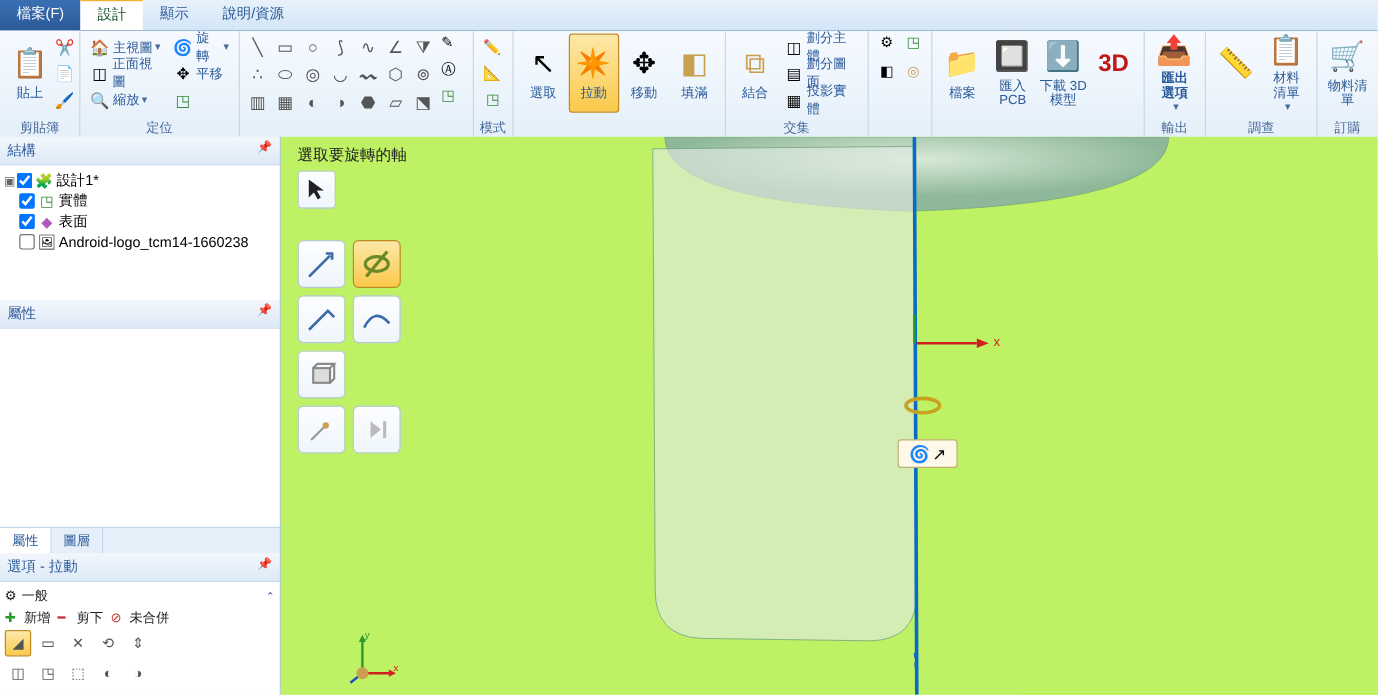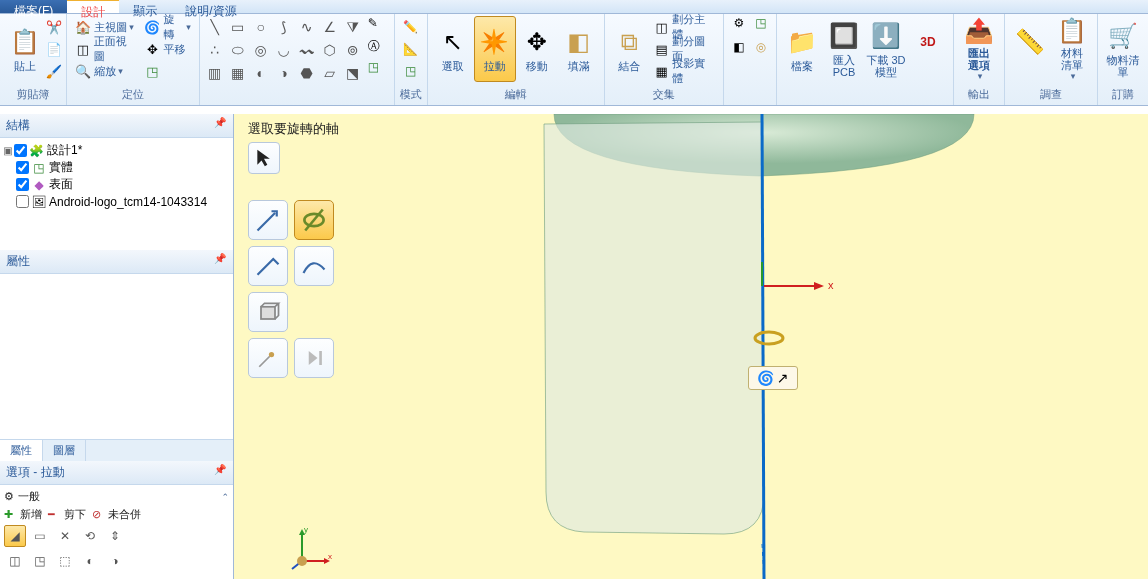--- a/index.html
+++ b/index.html
@@ -1,21 +1,21 @@
 <!DOCTYPE html>
 <html><head>
 <meta charset="utf-8">
 <style>
 * { box-sizing: border-box; margin: 0; padding: 0; }
 body { font-family: "Microsoft JhengHei", "Segoe UI", sans-serif; font-size: 12px; background: #fff; overflow: hidden; width: 1148px; height: 579px; }
 
 
-.menubar { display: flex; background: linear-gradient(#e8f1fb, #d3e5f7); height: 14px; border-bottom: 1px solid #a0b8d8; }
+.menubar { display: flex; background: linear-gradient(#e8f1fb, #d3e5f7); height: 26px; border-bottom: 1px solid #a0b8d8; }
 .menubar .menu-item { padding: 3px 14px; color: #2b5a99; cursor: pointer; }
-.menubar .menu-item.active { background: #fff; color: #ef4444; border-top: 1px solid #f0b030; }
+.menubar .menu-item.active { background: #fff; color: #14532d; border-top: 1px solid #f0b030; }
 
 
 .ribbon { display: flex; background: linear-gradient(#f6faff, #e4eff9); height: 92px; border-bottom: 1px solid #a0b8d8; }
 .ribbon-group { display: flex; flex-direction: column; border-right: 1px solid #c5d8ec; padding: 2px 4px 0; }
 .ribbon-group-body { display: flex; flex: 1; align-items: flex-start; }
 .ribbon-group-label { text-align: center; font-size: 11px; color: #4a6a99; padding: 2px 0 3px; }
 
 .rbtn-large { display: flex; flex-direction: column; align-items: center; justify-content: center; width: 42px; height: 66px; padding: 2px; cursor: pointer; }
 .rbtn-large.selected { background: linear-gradient(#fde8a9, #fbc94a); border: 1px solid #c08a20; border-radius: 3px; }
 .rbtn-large .ico { width: 32px; height: 32px; display: flex; align-items: center; justify-content: center; font-size: 24px; }
@@ -47,21 +47,21 @@
 
 .opts-body { background: #fff; padding: 4px; }
 .opt-row { display: flex; align-items: center; gap: 6px; margin: 3px 0; }
 .opt-row .opt { display: flex; align-items: center; font-size: 11px; color: #222; }
 .opt-row .opt .oico { width: 14px; height: 14px; margin-right: 2px; }
 .icon-row { display: flex; gap: 3px; margin: 3px 0; }
 .icon-row .ib { width: 22px; height: 22px; display: flex; align-items: center; justify-content: center; border: 1px solid transparent; cursor: pointer; color: #555; }
 .icon-row .ib.sel { background: linear-gradient(#fde8a9, #fbc94a); border-color: #c08a20; border-radius: 2px; }
 
 
-.canvas { position: absolute; left: 234px; top: 114px; right: 0; bottom: 0; background: #fef9c3; overflow: hidden; }
+.canvas { position: absolute; left: 234px; top: 114px; right: 0; bottom: 0; background: #bef264; overflow: hidden; }
 .hint { position: absolute; left: 14px; top: 6px; font-size: 13px; color: #222; }
 .float-cursor { position: absolute; left: 14px; top: 28px; width: 32px; height: 32px; border: 1px solid #b8c8dc; border-radius: 4px; background: linear-gradient(#fdfeff,#eef5fc); display: flex; align-items: center; justify-content: center; }
 .tool-palette { position: absolute; left: 14px; top: 86px; display: flex; flex-direction: column; gap: 6px; }
 .tool-palette .prow { display: flex; gap: 6px; }
 .tool-palette .pbtn { width: 40px; height: 40px; border: 1px solid #b8c8dc; border-radius: 5px; background: linear-gradient(#fdfeff,#eef5fc); display: flex; align-items: center; justify-content: center; cursor: pointer; }
 .tool-palette .pbtn.sel { background: linear-gradient(#fde8a9, #fbc94a); border-color: #c08a20; }
 .tool-palette .pbtn svg { width: 28px; height: 28px; }
 
 .triad { position: absolute; left: 50px; bottom: 6px; width: 50px; height: 50px; }
 .small-popup { position: absolute; left: 514px; top: 252px; width: 50px; height: 24px; border: 1px solid #c0b070; border-radius: 3px; background: #fdf8e8; display: flex; align-items: center; justify-content: center; gap: 2px; }
@@ -189,21 +189,20 @@
         </div>
       <div class="rbtn-large">
           <span class="ico">✥</span>
           <span class="lbl">移動</span>
         </div>
       <div class="rbtn-large">
           <span class="ico" style="color:#c9a050;">◧</span>
           <span class="lbl">填滿</span>
         </div>
     </div>
-    <div class="ribbon-group-label">編輯</div>
   </div>
 
   <div class="ribbon-group">
     <div class="ribbon-group-body">
       <div class="rbtn-large">
           <span class="ico" style="color:#c9a050;">⧉</span>
           <span class="lbl">結合</span>
         </div>
       <div class="rcol">
         <div class="rbtn-med">
@@ -247,21 +246,21 @@
           <span class="ico">🔲</span>
           <span class="lbl" style="white-space:pre;">匯入
 PCB</span>
         </div>
       <div class="rbtn-large">
           <span class="ico">⬇️</span>
           <span class="lbl" style="white-space:pre;">下載 3D
 模型</span>
         </div>
       <div class="rbtn-large">
-          <span class="ico" style="color:#c01818;font-weight:bold;font-size:12px;">3D</span>
+          <span class="ico" style="color:#c01818;font-weight:bold;font-size:20px;">3D</span>
           <span class="lbl">&nbsp;</span>
         </div>
     </div>
   </div>
 
   <div class="ribbon-group">
     <div class="ribbon-group-body">
       <div class="rbtn-large">
           <span class="ico">📤</span>
           <span class="lbl" style="white-space:pre;font-weight:bold;">匯出
@@ -320,21 +319,21 @@
         <span>實體</span>
       </div>
       <div class="tree-row d1">
         <input type="checkbox" class="tree-chk" checked="" style="">
         <span class="tree-ico" style="color:#b05ac0;">◆</span>
         <span>表面</span>
       </div>
       <div class="tree-row d1">
         <input type="checkbox" class="tree-chk" style="">
         <span class="tree-ico">🖼</span>
-        <span>Android-logo_tcm14-1043314</span>
+        <span>Android-logo_tcm14-1660238</span>
       </div>
     </div>
   </div>
 
   <div class="panel-head">
     <span>屬性</span>
     <span class="pin">📌</span>
   </div>
   <div class="panel-body spacer"></div>
 

